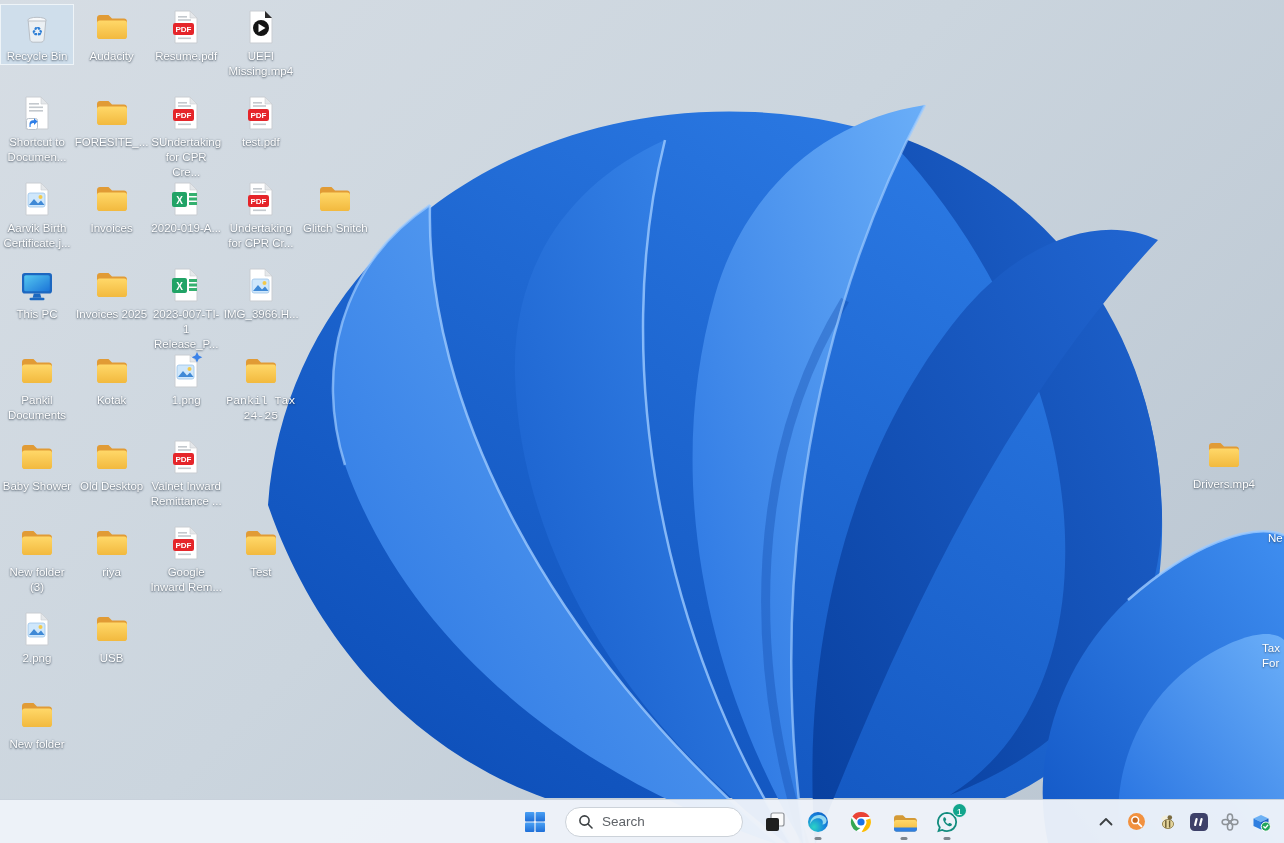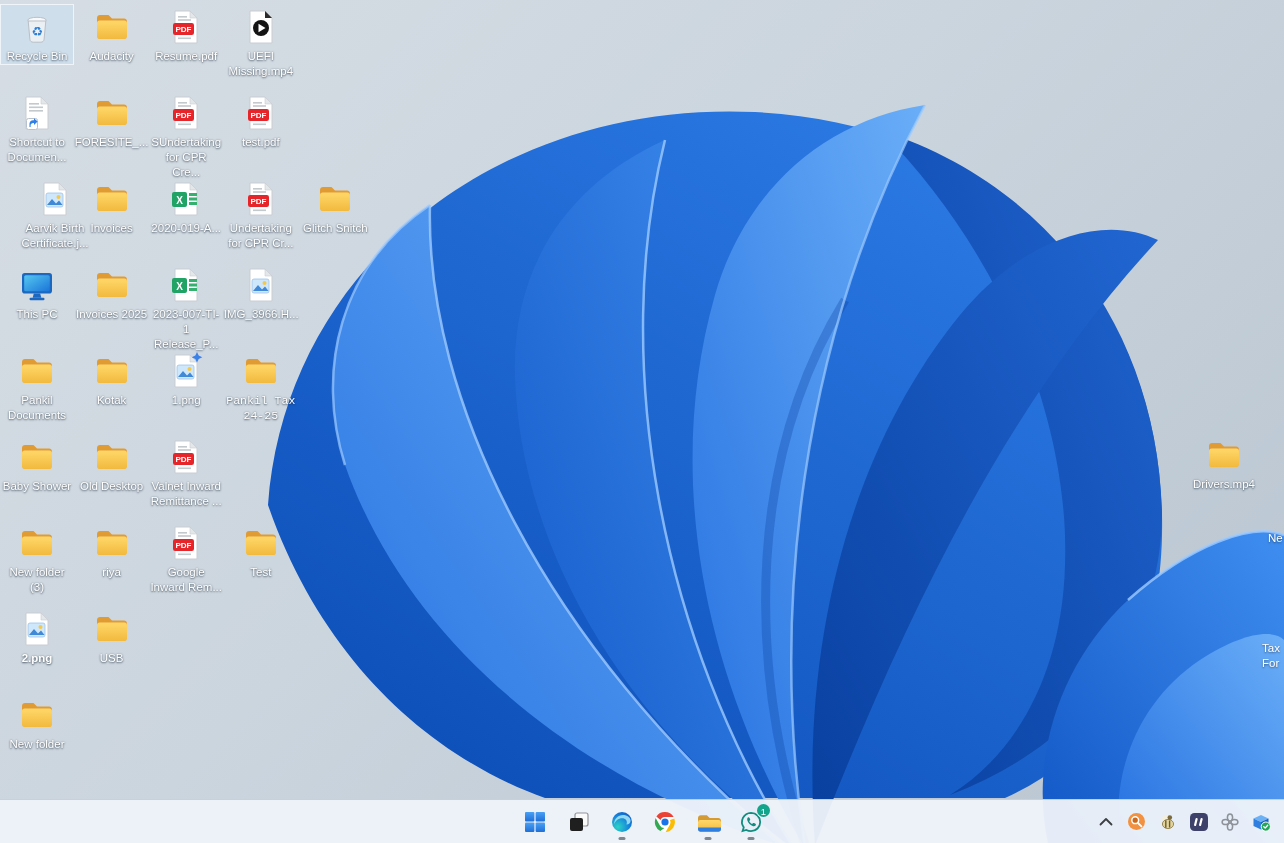--- a/index.html
+++ b/index.html
@@ -226,21 +226,21 @@
           <rect x="12" y="9" width="9" height="1.6" fill="#c4c9ce"></rect>
           <rect x="12" y="12.2" width="13" height="1.6" fill="#c4c9ce"></rect>
           <rect x="7" y="16" width="21" height="12" rx="2.2" fill="#e5252a"></rect>
           <text x="17.5" y="24.8" font-size="8" font-weight="bold" fill="#fff" text-anchor="middle" font-family="Liberation Sans, sans-serif">PDF</text>
           <rect x="12" y="30.5" width="13" height="1.6" fill="#c4c9ce"></rect>
           </svg></div>
         <div class="lbl">
           <div>test.pdf</div>
         </div>
       </div>
-      <div class="desk-icon" style="left: 18px; top: 176px; align-items: center;">
+      <div class="desk-icon" style="left: 0px; top: 176px; align-items: center;">
         <div class="glyph"><svg viewBox="0 0 40 40" width="40" height="40">
             <path d="M9 4h15l7 7v25H9z" fill="#ffffff" stroke="#c9cdd2" stroke-width="1"></path>
             <path d="M24 4l7 7h-7z" fill="#e4e7ea" stroke="#c9cdd2" stroke-width="0.6"></path>
             <rect x="11" y="14" width="17" height="14" rx="2" fill="#cfe7fb" stroke="#9cc4e8" stroke-width="0.8"></rect>
             <circle cx="23.5" cy="18" r="2" fill="#f2c94c"></circle>
             <path d="M12 26l5-6 4 4.5 3-3 3.5 4.5z" fill="#3f89d6"></path>
           </svg></div>
         <div class="lbl">
           <div>Aarvik Birth</div>
           <div>Certificate.j...</div>
@@ -451,21 +451,21 @@
       </div>
       <div class="desk-icon" style="left: 223.8px; top: 520px;">
         <div class="glyph"><svg viewBox="0 0 40 40" width="40" height="40">
             <path d="M5 11c0-1.7 1.3-3 3-3h8.5l3.5 3.5H32c1.7 0 3 1.3 3 3V17H5z" fill="#e19b35"></path>
              <rect x="5" y="13.5" width="30" height="18.5" rx="2.8" fill="url(#gfold)"></rect>
           </svg></div>
         <div class="lbl">
           <div>Test</div>
         </div>
       </div>
-      <div class="desk-icon" style="left: 0px; top: 606px; font-weight: bold;">
+      <div class="desk-icon" style="left: 0px; top: 606px;">
         <div class="glyph"><svg viewBox="0 0 40 40" width="40" height="40">
             <path d="M9 4h15l7 7v25H9z" fill="#ffffff" stroke="#c9cdd2" stroke-width="1"></path>
             <path d="M24 4l7 7h-7z" fill="#e4e7ea" stroke="#c9cdd2" stroke-width="0.6"></path>
             <rect x="11" y="14" width="17" height="14" rx="2" fill="#cfe7fb" stroke="#9cc4e8" stroke-width="0.8"></rect>
             <circle cx="23.5" cy="18" r="2" fill="#f2c94c"></circle>
             <path d="M12 26l5-6 4 4.5 3-3 3.5 4.5z" fill="#3f89d6"></path>
           </svg></div>
         <div class="lbl">
           <div>2.png</div>
         </div>
@@ -502,20 +502,29 @@
   <div id="taskbar">
     <div id="tb-center">
       <button class="tb-btn">
         <svg width="26" height="26" viewBox="0 0 26 26">
           <rect x="3" y="3" width="9.4" height="9.4" rx="1" fill="url(#gstart)"></rect>
           <rect x="13.6" y="3" width="9.4" height="9.4" rx="1" fill="url(#gstart)"></rect>
           <rect x="3" y="13.6" width="9.4" height="9.4" rx="1" fill="url(#gstart)"></rect>
           <rect x="13.6" y="13.6" width="9.4" height="9.4" rx="1" fill="url(#gstart)"></rect>
         </svg>
       </button>
+      <div id="search-pill">
+        <span style="display:flex;">
+          <svg width="16" height="16" viewBox="0 0 16 16">
+            <circle cx="6.5" cy="6.5" r="4.6" fill="none" stroke="#3c4043" stroke-width="1.6"></circle>
+            <path d="M10 10l4 4" stroke="#3c4043" stroke-width="1.6" stroke-linecap="round"></path>
+          </svg>
+        </span>
+        <input readonly="" placeholder="Search" style="">
+      </div>
       <div id="apps">
           <button class="tb-btn">
             <span style="display: flex;">
               <svg width="26" height="26" viewBox="0 0 26 26">
                 <rect x="9" y="4" width="13" height="13" rx="2" fill="#fafafa" stroke="#8f9398" stroke-width="1.2"></rect>
                 <rect x="4" y="9" width="13" height="13" rx="2" fill="#1f1f1f"></rect>
               </svg>
             </span>
           </button>
           <button class="tb-btn">

